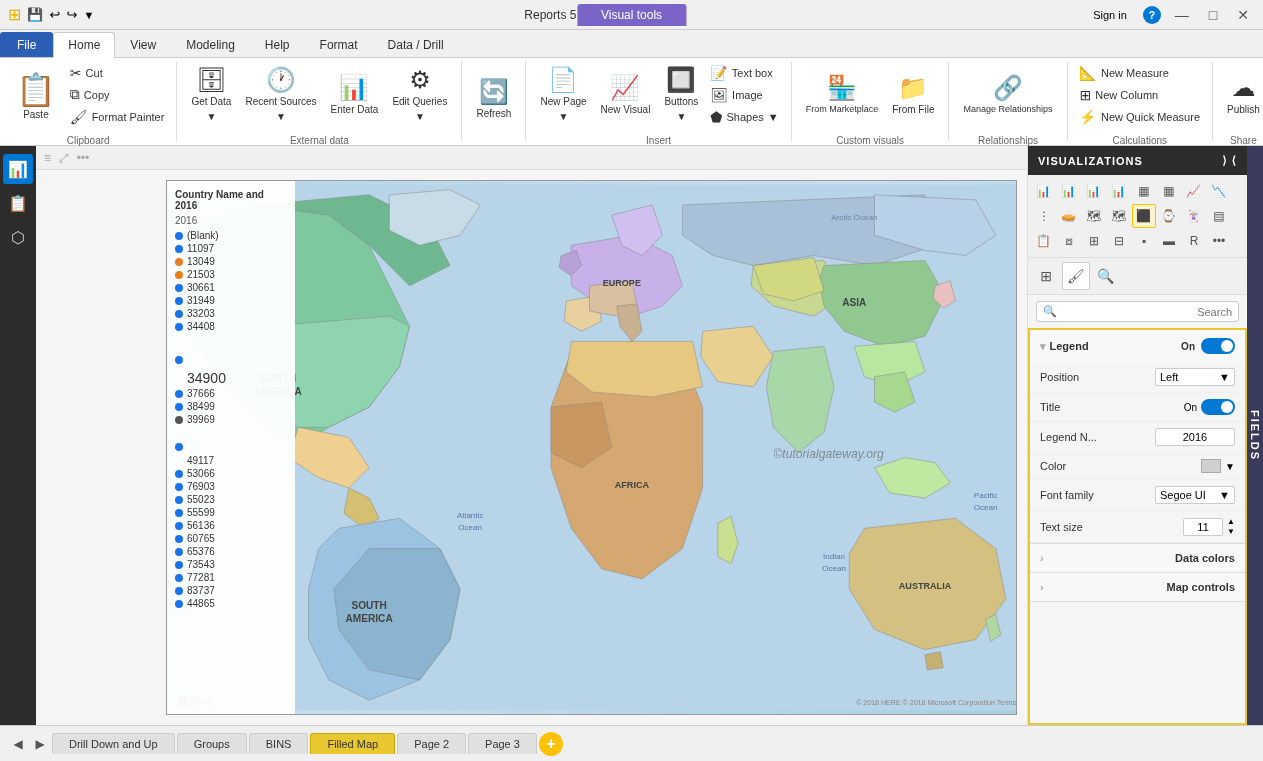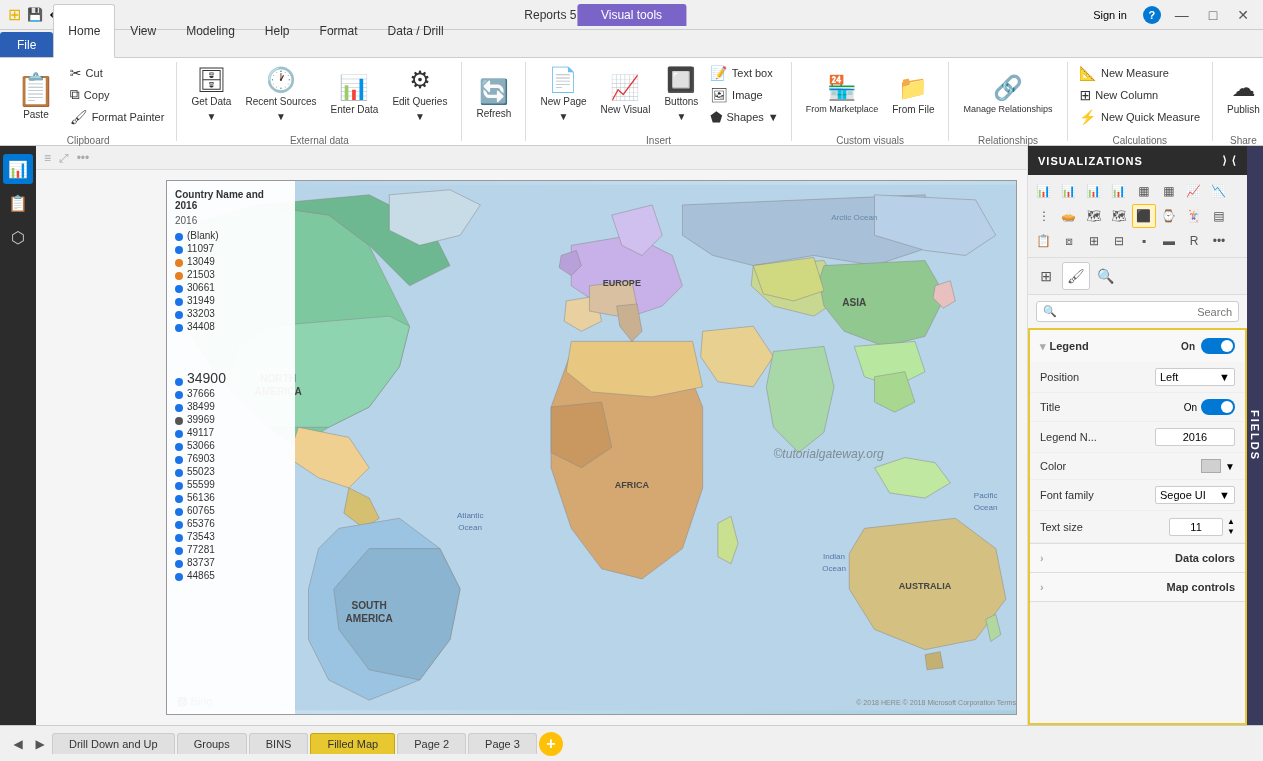--- a/index.html
+++ b/index.html
@@ -33,21 +33,21 @@
     
     .ribbon-tabs {
       height: 28px;
       background: #f0f0f0;
       display: flex;
       align-items: flex-end;
       padding-left: 0;
       border-bottom: 1px solid #ccc;
     }
     .ribbon-tab {
-      padding: 19px 14px;
+      padding: 5px 14px;
       font-size: 12px;
       cursor: pointer;
       border: 1px solid transparent;
       border-bottom: none;
       border-radius: 3px 3px 0 0;
       color: #333;
     }
     .ribbon-tab.active {
       background: white;
       border-color: #ccc;
@@ -196,21 +196,21 @@
       top: 0;
       width: 128px;
       bottom: 0;
       background: rgba(255,255,255,0.95);
       padding: 8px;
       overflow-y: auto;
       font-size: 10px;
     }
     .legend-title { font-size: 10px; font-weight: bold; margin-bottom: 4px; color: #333; }
     .legend-year { font-size: 10px; color: #555; margin-bottom: 4px; }
-    .legend-item { display: flex; align-items: flex-end; gap: 4px; margin-bottom: 2px; }
+    .legend-item { display: flex; align-items: center; gap: 4px; margin-bottom: 2px; }
     .legend-dot { width: 8px; height: 8px; border-radius: 50%; flex-shrink: 0; }
 
     
     .world-map-svg {
       width: 100%;
       height: 100%;
     }
 
     
     .right-panel {
@@ -776,21 +776,21 @@
               <div class="legend-item">
       <div class="legend-dot" style="background:#1a73e8;"></div>
       <span style="font-size:10px;color:#333;">38499</span>
     </div>
               <div class="legend-item">
       <div class="legend-dot" style="background:#555;"></div>
       <span style="font-size:10px;color:#333;">39969</span>
     </div>
               <div class="legend-item">
       <div class="legend-dot" style="background:#1a73e8;"></div>
-      <span style="font-size:10px;color:#333;">49117</span>
+      <span style="font-size:10px;color:#333;margin-top:28px;">49117</span>
     </div>
               <div class="legend-item">
       <div class="legend-dot" style="background:#1a73e8;"></div>
       <span style="font-size:10px;color:#333;">53066</span>
     </div>
               <div class="legend-item">
       <div class="legend-dot" style="background:#1a73e8;"></div>
       <span style="font-size:10px;color:#333;">76903</span>
     </div>
               <div class="legend-item">
@@ -931,21 +931,21 @@
             <span class="prop-label">Font family</span>
             <div class="prop-dropdown">
               <span>Segoe UI</span>
               <span>▼</span>
             </div>
           </div>
 
           <div class="prop-row">
             <span class="prop-label">Text size</span>
             <div class="prop-control">
-              <input class="prop-input" type="text" style="width: 54px;" value="11">
+              <input class="prop-input" type="text" style="width: 40px;" value="11">
               <div style="display:flex;flex-direction:column;">
                 <span style="font-size:8px;cursor:pointer;line-height:1.2;">▲</span>
                 <span style="font-size:8px;cursor:pointer;line-height:1.2;">▼</span>
               </div>
             </div>
           </div>
 
         </div>
 
         <div class="prop-section">

